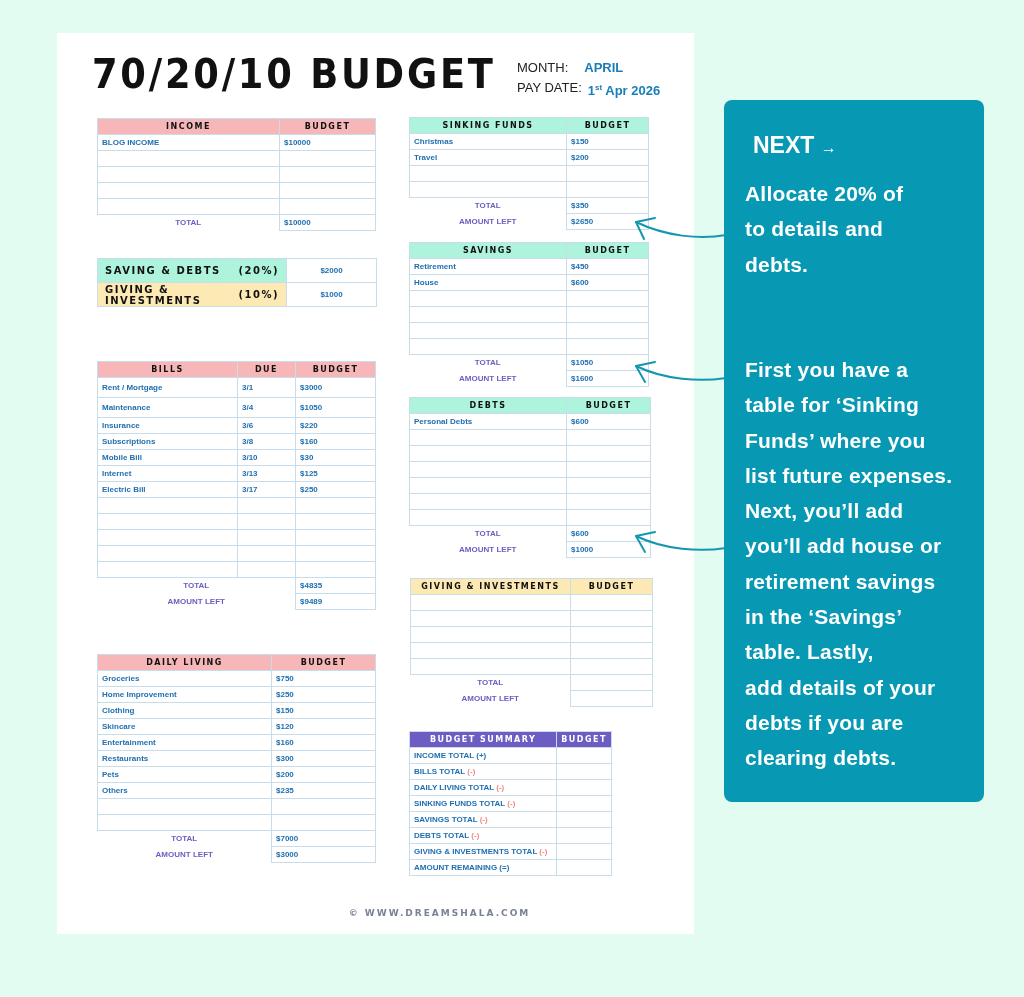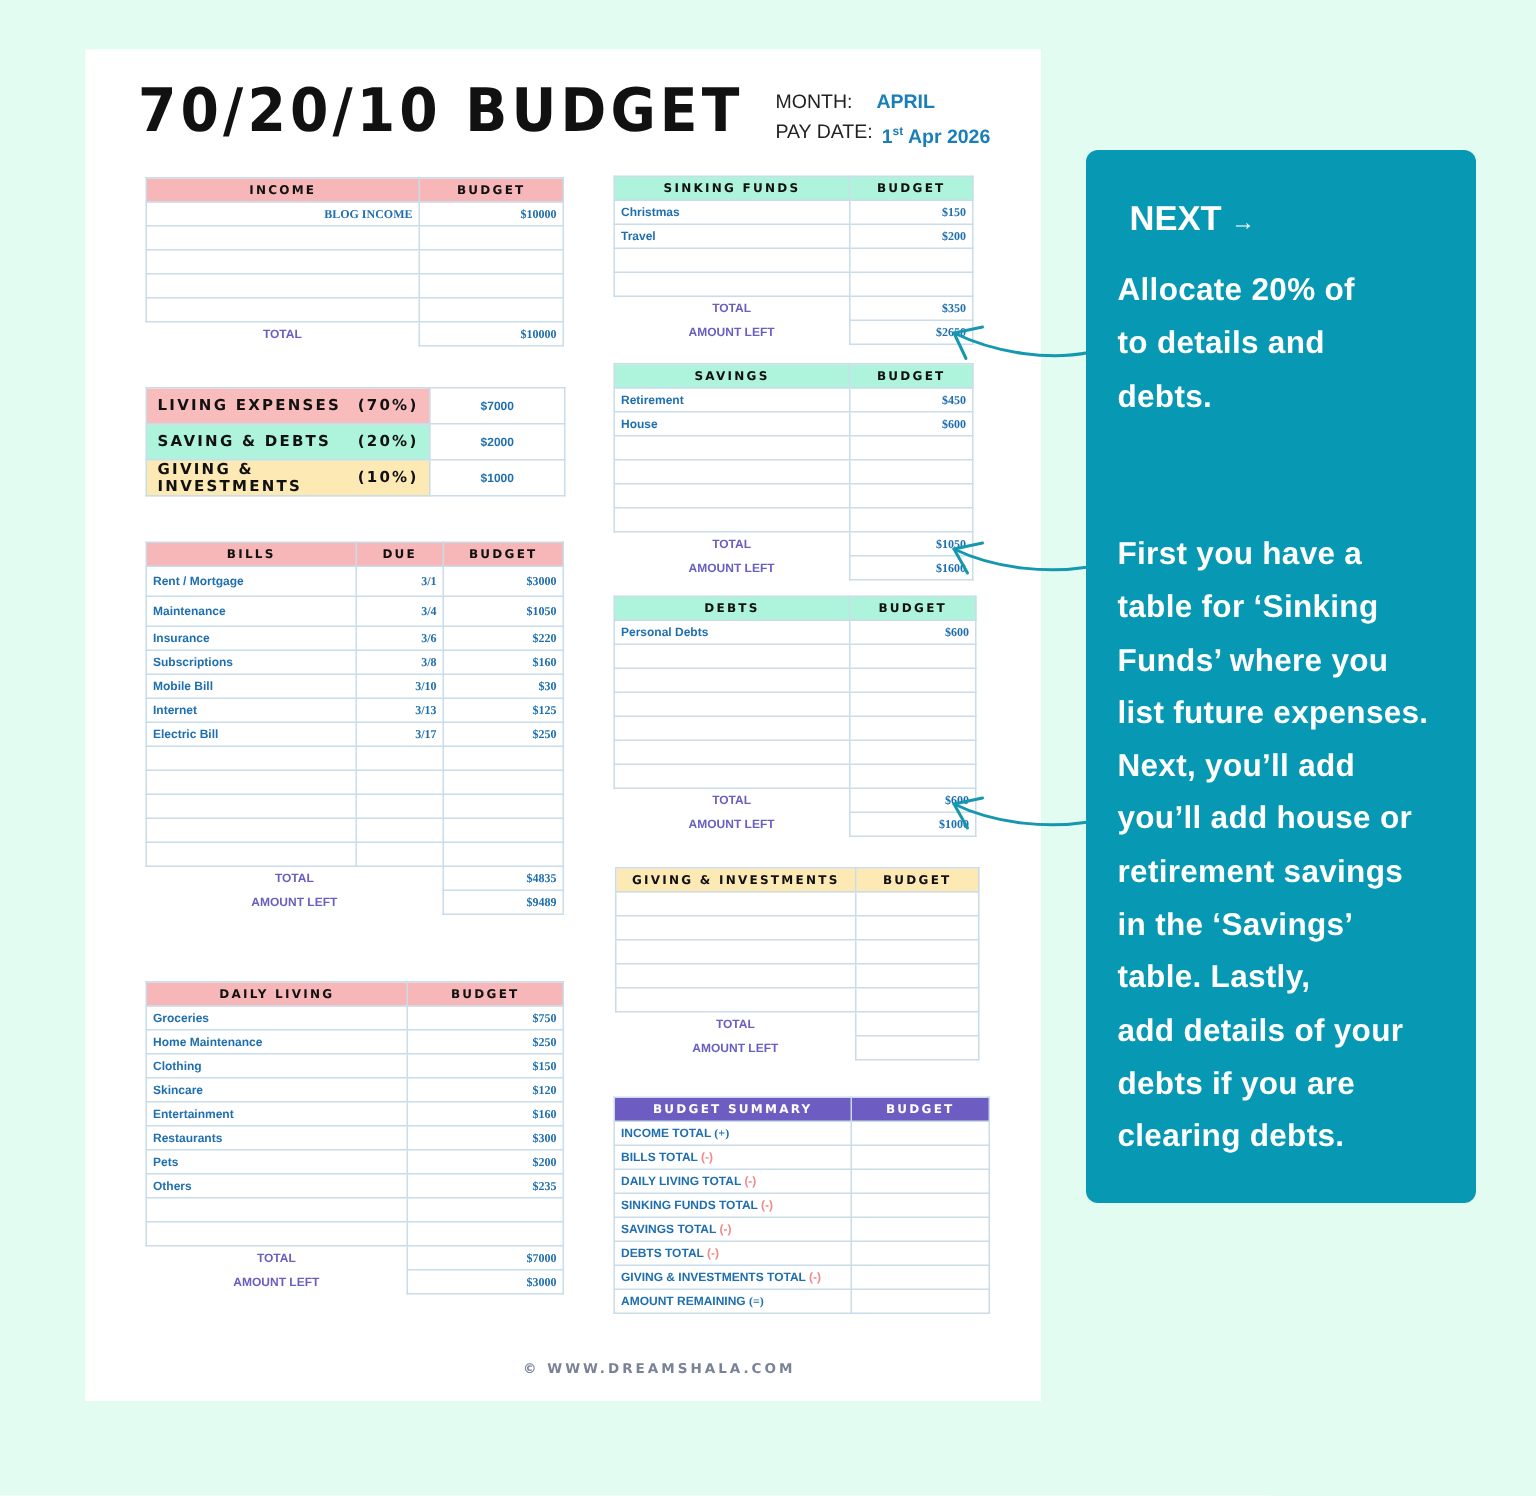--- a/index.html
+++ b/index.html
@@ -29,21 +29,21 @@
     .tbl td, .tbl th { border: 1.5px solid #c9dce9; height: 16px; padding: 0 4px; }
     .tbl th {
       font-family: "DejaVu Sans", sans-serif; font-weight: bold; font-size: 8px;
       letter-spacing: 1.5px; color: #111; text-align: center;
     }
     .hdr-pink th { background: #f7b7b9; }
     .hdr-mint th { background: #aef3dc; }
     .hdr-yellow th { background: #fde9b4; }
     .hdr-purple th { background: #6d5cc1; color: #fff; }
     .item { color: #1f6fb0; font-weight: bold; text-align: left; }
-    .amt { color: #1f6fb0; font-weight: bold; text-align: right; font-family: Liberation Serif, serif; }
+    .amt { color: #1f6fb0; font-weight: bold; text-align: left; }
     .tot { color: #6a5fc0; font-weight: bold; text-align: center; border-left: none !important; border-top: none !important; }
     .tot-row td.tot { border-bottom: 1.5px solid #c9dce9; }
     .noborder { border: none !important; }
     .minus { color: #f08a8a; font-weight: bold; }
 
     .alloc { position: absolute; left: 40px; top: 225px; border-collapse: collapse; }
     .alloc td { border: 1.5px solid #c9dce9; height: 23px; font-size: 10px; }
     .alloc .cat {
       width: 188px; padding: 0 7px; font-family: "DejaVu Sans", sans-serif; font-weight: bold;
       letter-spacing: 1.5px; color: #111; display: flex; justify-content: space-between; align-items: center; height: 23px;
@@ -115,29 +115,20 @@
         </tr>
     <tr class="tot-row">
           <td class="tot noborder">TOTAL</td>
           <td class="amt">$10000</td>
         </tr>
   </tbody>
     </table>
 
   <table class="alloc">
     <tbody>
-        <tr>
-          <td style="background:#f9bcbc;padding:0">
-            <div class="cat">
-              <span>LIVING EXPENSES</span>
-              <span>(70%)</span>
-            </div>
-          </td>
-          <td class="v">$7000</td>
-        </tr>
     <tr>
           <td style="background:#aef3dc;padding:0">
             <div class="cat">
               <span>SAVING &amp; DEBTS</span>
               <span>(20%)</span>
             </div>
           </td>
           <td class="v">$2000</td>
         </tr>
     <tr>
@@ -234,21 +225,21 @@
     <tbody>
         <tr>
           <th style="width:174px">DAILY LIVING</th>
           <th>BUDGET</th>
         </tr>
     <tr>
           <td class="item">Groceries</td>
           <td class="amt">$750</td>
         </tr>
     <tr>
-          <td class="item">Home Maintenance</td>
+          <td class="item">Home Improvement</td>
           <td class="amt">$250</td>
         </tr>
     <tr>
           <td class="item">Clothing</td>
           <td class="amt">$150</td>
         </tr>
     <tr>
           <td class="item">Skincare</td>
           <td class="amt">$120</td>
         </tr>
@@ -436,21 +427,21 @@
           <td class="tot noborder">TOTAL</td>
           <td class="amt"></td>
         </tr>
     <tr class="tot-row">
           <td class="tot noborder">AMOUNT LEFT</td>
           <td class="amt"></td>
         </tr>
   </tbody>
     </table>
 
-  <table class="tbl hdr-purple" style="left:352px;top:698px;width:251px">
+  <table class="tbl hdr-purple" style="left:352px;top:698px;width:203px">
     <tbody>
         <tr>
           <th style="width:158px">BUDGET SUMMARY</th>
           <th>BUDGET</th>
         </tr>
     <tr>
           <td class="item"><span>INCOME TOTAL</span> <span class="amt" style="color:#1f6fb0">(+)</span></td>
           <td></td>
         </tr>
     <tr>

